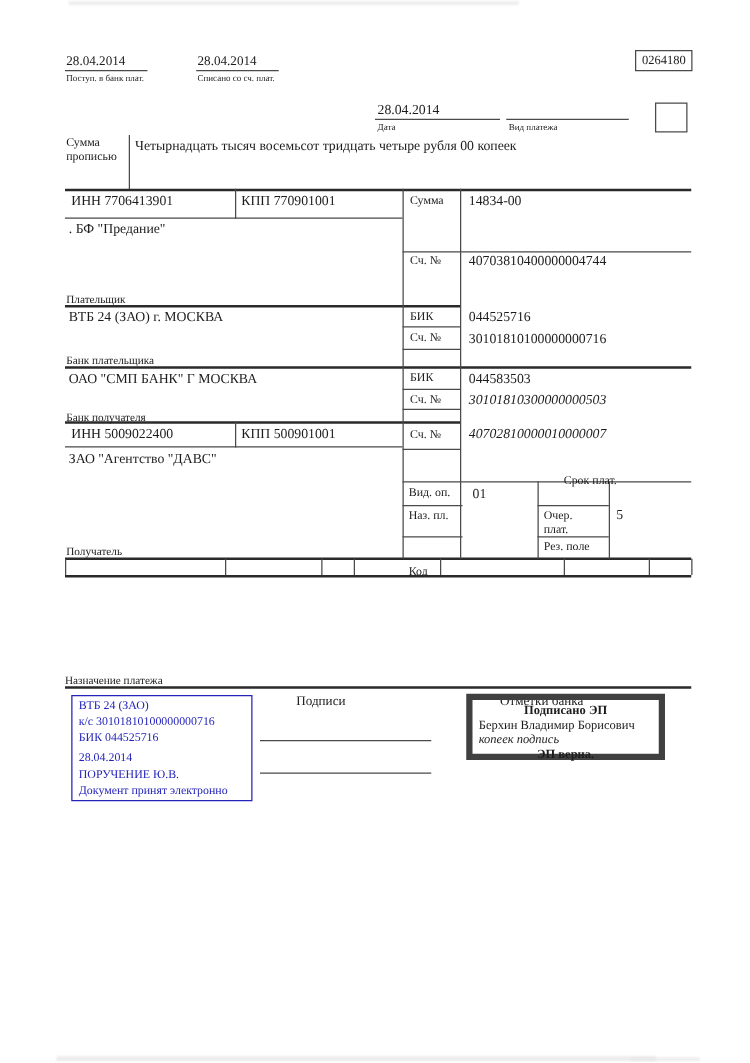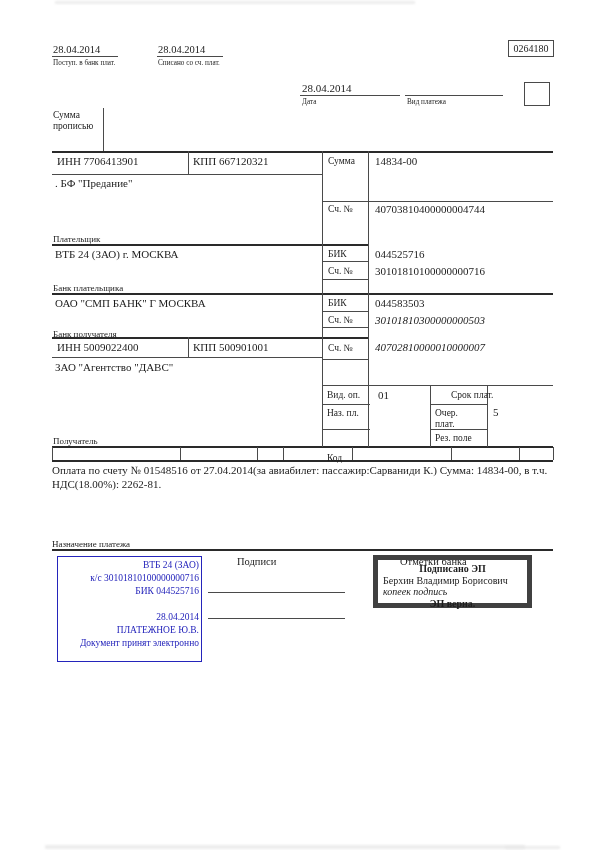--- a/index.html
+++ b/index.html
@@ -11,23 +11,23 @@
   .f95{font-size:9.5px;line-height:10.5px;}
   .f9{font-size:9px;line-height:10px;}
   .f7{font-size:7.2px;line-height:8px;}
   .bold{font-weight:bold;}
   .ital{font-style:italic;}
   .title{font-family:"Liberation Sans", sans-serif;font-weight:bold;font-size:11.5px;letter-spacing:.2px;}
   .hl{position:absolute;background:#4a4a4a;height:1px;}
   .hl.b{height:2px;background:#2a2a2a;}
   .vl{position:absolute;background:#4a4a4a;width:1px;}
   .box{position:absolute;border:1px solid #4a4a4a;box-sizing:border-box;}
-  .stamp{position:absolute;left:57px;top:556px;width:145px;height:106px;border:1px solid #2424bb;
+  .stamp{position:absolute;left:57px;top:556px;width:145px;height:85px;border:1px solid #2424bb;
          box-sizing:border-box;color:#2424bb;font-size:9.5px;line-height:12.9px;
-         padding:2px 2px 0 5px;display:flex;flex-direction:column;text-align:right;}
+         padding:2px 2px 0 5px;display:flex;flex-direction:column;}
   .esign{position:absolute;left:373px;top:555px;width:159px;height:53px;border:5px solid #404040;
          box-sizing:border-box;font-size:10px;line-height:11.5px;padding-top:3px;}
   .esign .c{text-align:center;display:block;}
   .esign .l{display:block;padding-left:5px;}
   .artifact{position:absolute;background:#e8e8e8;filter:blur(1px);opacity:.8;}
   .formcode{display:flex;align-items:center;justify-content:center;font-size:10px;}
 </style>
 </head>
 <body>
 
@@ -51,20 +51,21 @@
 
   <span class="t f11" style="left:302px;top:82px;">28.04.2014</span>
   <div class="hl" style="left:300px;top:95px;width:100px;"></div>
   <span class="t f7" style="left:302px;top:98px;">Дата</span>
   <div class="hl" style="left:405px;top:95px;width:98px;"></div>
   <span class="t f7" style="left:407px;top:98px;">Вид платежа</span>
   <div class="box" style="left:524px;top:82px;width:26px;height:24px;"></div>
 
   <span class="t f95" style="left:53px;top:110px;">Сумма
 прописью</span>
+  <span class="t f11" style="left:108px;top:111px;width:440px;">Четырнадцать тысяч восемьсот тридцать четыре рубля 00 копеек</span>
   <div class="vl" style="left:103px;top:108px;height:44px;"></div>
 
   <div class="hl b" style="left:52px;top:151px;width:501px;"></div>
   <div class="hl" style="left:52px;top:174px;width:270px;"></div>
   <div class="hl" style="left:322px;top:201px;width:231px;"></div>
   <div class="hl b" style="left:52px;top:244px;width:316px;"></div>
   <div class="hl" style="left:322px;top:261px;width:46px;"></div>
   <div class="hl" style="left:322px;top:279px;width:46px;"></div>
   <div class="hl b" style="left:52px;top:293px;width:501px;"></div>
   <div class="hl" style="left:322px;top:311px;width:46px;"></div>
@@ -90,21 +91,21 @@
   <div class="vl" style="left:52px;top:447px;height:13px;"></div>
   <div class="vl" style="left:180px;top:447px;height:13px;"></div>
   <div class="vl" style="left:257px;top:447px;height:13px;"></div>
   <div class="vl" style="left:283px;top:447px;height:13px;"></div>
   <div class="vl" style="left:352px;top:447px;height:13px;"></div>
   <div class="vl" style="left:451px;top:447px;height:13px;"></div>
   <div class="vl" style="left:519px;top:447px;height:13px;"></div>
   <div class="vl" style="left:553px;top:447px;height:13px;"></div>
 
   <span class="t f11" style="left:57px;top:155px;">ИНН 7706413901</span>
-  <span class="t f11" style="left:193px;top:155px;">КПП 667120321</span>
+  <span class="t f11" style="left:193px;top:155px;">КПП 770901001</span>
   <span class="t f95" style="left:328px;top:156px;">Сумма</span>
   <span class="t f11" style="left:375px;top:155px;">14834-00</span>
   <span class="t f11" style="left:55px;top:177px;">. БФ "Предание"</span>
   <span class="t f95" style="left:328px;top:204px;">Сч. №</span>
   <span class="t f11" style="left:375px;top:203px;">40703810400000004744</span>
   <span class="t f9" style="left:53px;top:234px;">Плательщик</span>
 
   <span class="t f11" style="left:55px;top:248px;">ВТБ 24 (ЗАО) г. МОСКВА</span>
   <span class="t f95" style="left:328px;top:249px;">БИК</span>
   <span class="t f11" style="left:375px;top:248px;">044525716</span>
@@ -121,39 +122,38 @@
 
   <span class="t f11" style="left:57px;top:341px;">ИНН 5009022400</span>
   <span class="t f11" style="left:193px;top:341px;">КПП 500901001</span>
   <span class="t f95" style="left:328px;top:343px;">Сч. №</span>
   <span class="t f11" style="left:375px;top:341px;font-style:italic;">40702810000010000007</span>
   <span class="t f11" style="left:55px;top:361px;">ЗАО "Агентство "ДАВС"</span>
   <span class="t f9" style="left:53px;top:436px;">Получатель</span>
 
   <span class="t f95" style="left:327px;top:390px;">Вид. оп.</span>
   <span class="t f11" style="left:378px;top:389px;">01</span>
-  <span class="t f95" style="left:435px;top:390px;padding-left:16px;">Срок плат.</span>
+  <span class="t f95" style="left:435px;top:380px;padding-left:16px;">Срок плат.</span>
   <span class="t f95" style="left:327px;top:408px;">Наз. пл.</span>
   <span class="t f95" style="left:435px;top:408px;">Очер.
 плат.</span>
   <span class="t f11" style="left:493px;top:406px;">5</span>
   <span class="t f95" style="left:327px;top:453px;">Код</span>
   <span class="t f95" style="left:435px;top:433px;">Рез. поле</span>
 
-  <span class="t f11" style="left:52px;top:464px;width:508px;line-height:13.5px;">Оплата по счету № 01548516 от 27.04.2014(за авиабилет: пассажир:Сарваниди К.) Сумма: 14834-00, в т.ч. НДС(18.00%): 2262-81.</span>
   <span class="t f9" style="left:52px;top:539px;">Назначение платежа</span>
   <div class="hl b" style="left:52px;top:549px;width:501px;"></div>
 
   <div class="stamp">
     <span>ВТБ 24 (ЗАО)</span>
     <span>к/с 30101810100000000716</span>
     <span>БИК 044525716</span>
     <span style="height:13px;"></span>
     <span>28.04.2014</span>
-    <span>ПЛАТЕЖНОЕ Ю.В.</span>
+    <span>ПОРУЧЕНИЕ Ю.В.</span>
     <span>Документ принят электронно</span>
   </div>
 
   <span class="t f105" style="left:237px;top:556px;">Подписи</span>
   <div class="hl" style="left:208px;top:592px;width:137px;"></div>
   <div class="hl" style="left:208px;top:618px;width:137px;"></div>
 
   <span class="t f105" style="left:400px;top:556px;">Отметки банка</span>
   <div class="esign">
     <span class="c bold">Подписано ЭП</span>

